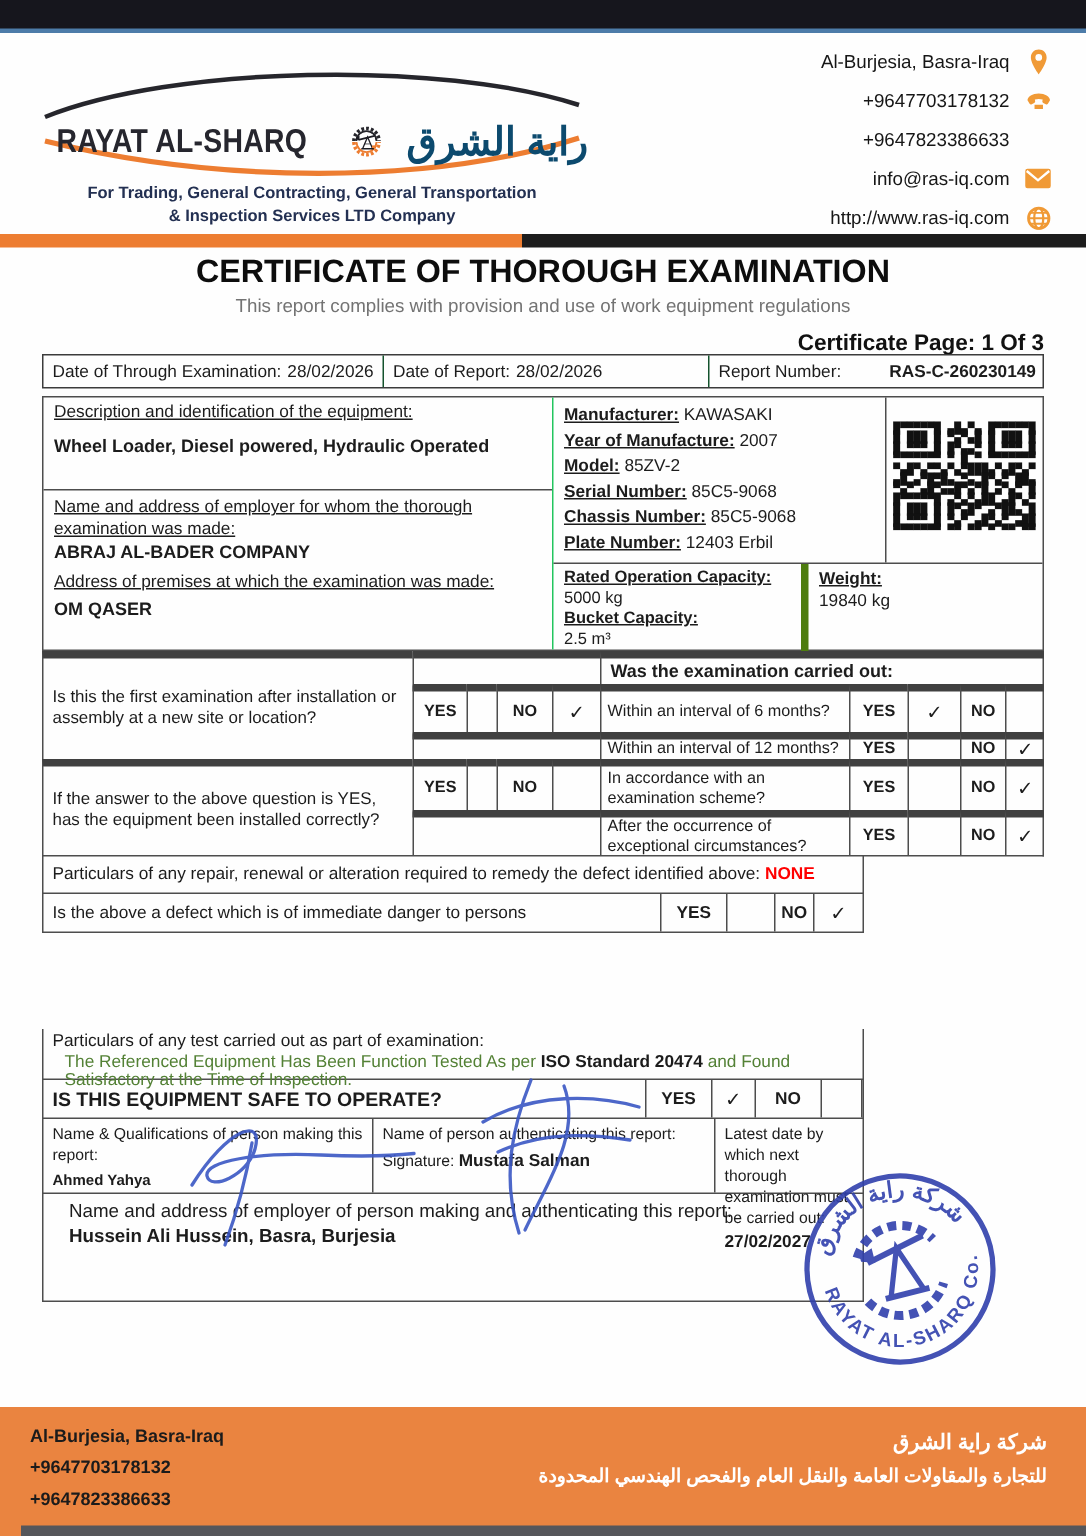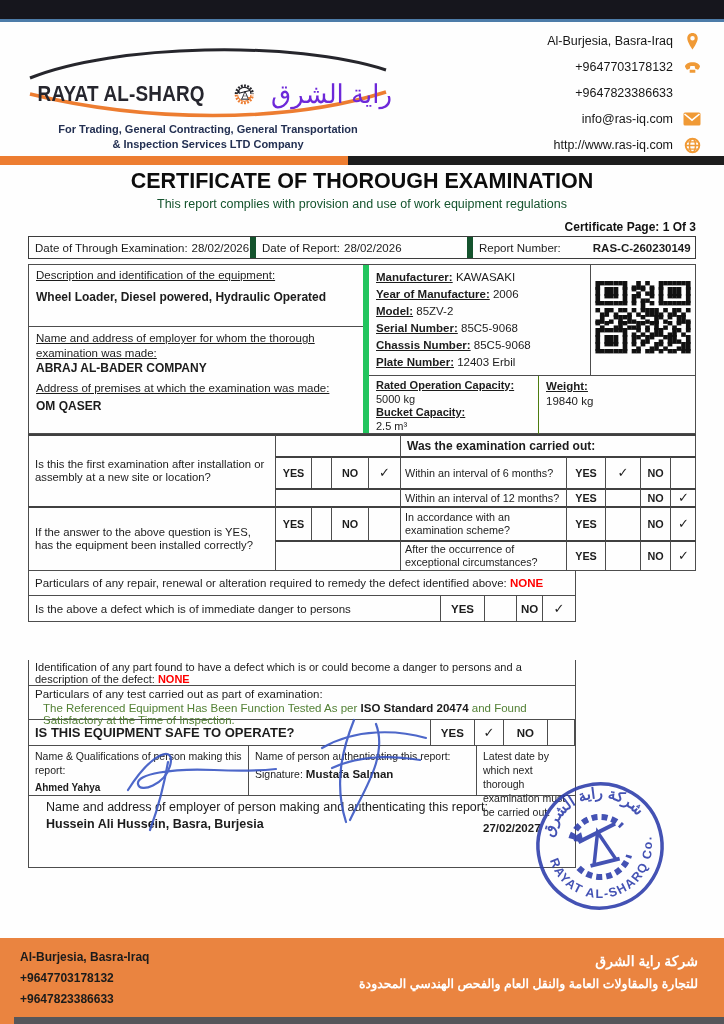--- a/index.html
+++ b/index.html
@@ -5,63 +5,63 @@
   html,body{margin:0;padding:0;background:#e9e9e9;}
   .page{position:relative;width:724px;height:1024px;background:#fefefe;overflow:hidden;
         font-family:"Liberation Sans",sans-serif;color:#1c1c1c;}
   
   .topbar{position:absolute;left:0;top:0;width:724px;height:19px;background:#16161d;border-bottom:3px solid #4d7ca9;}
   
   .logo{position:absolute;left:24px;top:26px;width:368px;height:128px;}
   .swoosh{position:absolute;left:0;top:0;}
   .logo-row{position:absolute;left:0;top:24px;width:368px;display:flex;align-items:center;justify-content:flex-end;gap:16px;}
   .brand-en{font-size:22px;font-weight:bold;color:#26262e;letter-spacing:.2px;transform:scaleX(.86);white-space:nowrap;}
-  .brand-ar{font-size:26px;font-weight:normal;color:#6d28d9;white-space:nowrap;}
+  .brand-ar{font-size:26px;font-weight:bold;color:#0c4a6e;white-space:nowrap;}
   .tagline{position:absolute;left:0;top:96px;width:368px;text-align:center;font-size:11px;font-weight:bold;color:#233052;line-height:1.4;}
   .contacts{position:absolute;right:22px;top:28px;width:210px;}
   .crow{display:flex;justify-content:flex-end;align-items:center;gap:9px;height:26px;font-size:12.5px;color:#161616;}
   .cicon{width:20px;height:20px;display:flex;align-items:center;justify-content:center;}
   
   .divider{position:absolute;left:0;top:156px;width:724px;height:9px;display:flex;}
   .divider .o{width:348px;background:#ed7d31;}
   .divider .k{flex:1;background:#1d1d1d;}
   
   .title{position:absolute;left:0;top:169px;width:724px;text-align:center;font-size:21.5px;font-weight:bold;color:#0d0d0d;}
-  .subtitle{position:absolute;left:0;top:197px;width:724px;text-align:center;font-size:12.5px;color:#14532d;}
-  .pagelabel{position:absolute;right:28px;top:220px;font-size:12px;font-weight:bold;color:#111;}
+  .subtitle{position:absolute;left:0;top:197px;width:724px;text-align:center;font-size:12.5px;color:#737373;}
+  .pagelabel{position:absolute;right:28px;top:220px;font-size:15px;font-weight:bold;color:#111;}
   
   .meta{position:absolute;left:28px;top:236px;width:668px;height:23px;display:flex;border:1px solid #3c3c3c;box-sizing:border-box;font-size:11.5px;}
-  .meta>div{display:flex;align-items:center;gap:4px;padding-left:6px;box-sizing:border-box;border-right:6px solid #14532d;}
+  .meta>div{display:flex;align-items:center;gap:4px;padding-left:6px;box-sizing:border-box;border-right:1px solid #14532d;}
   .meta>div:last-child{border-right:none;gap:32px;}
   .m1{width:227px;} .m2{width:217px;} .m3{flex:1;}
   .b{font-weight:bold;}
   .red{color:#f00;font-weight:bold;}
   .green{color:#538135;}
   .u{text-decoration:underline;}
   
   .equip{position:absolute;left:28px;top:264px;width:668px;height:170px;display:flex;border:1px solid #4d4d4d;box-sizing:border-box;font-size:11.5px;}
-  .eq-left{width:340px;border-right:6px solid #22c55e;box-sizing:border-box;display:flex;flex-direction:column;}
+  .eq-left{width:340px;border-right:1px solid #22c55e;box-sizing:border-box;display:flex;flex-direction:column;}
   .eq-desc{height:62px;border-bottom:1px solid #4d4d4d;padding:4px 7px;box-sizing:border-box;}
   .eq-desc .val{margin-top:9px;}
   .eq-addr{flex:1;padding:4px 7px;line-height:1.32;}
   .eq-right{flex:1;display:flex;flex-direction:column;}
   .eq-mfr-row{height:112px;display:flex;box-sizing:border-box;}
   .eq-mfr{width:221px;padding:4px 7px;box-sizing:border-box;line-height:17px;font-size:11.5px;}
   .eq-qr{flex:1;border-left:1px solid #4d4d4d;display:flex;align-items:center;justify-content:center;}
   .eq-cap-row{flex:1;display:flex;border-top:1px solid #4d4d4d;}
-  .eq-cap{width:170px;border-right:1px solid #4d7c0f;padding:3px 7px;box-sizing:border-box;font-size:11px;line-height:13.5px;}
+  .eq-cap{width:170px;border-right:5px solid #4d7c0f;padding:3px 7px;box-sizing:border-box;font-size:11px;line-height:13.5px;}
   .eq-wt{flex:1;padding:3px 7px;font-size:11.5px;line-height:15px;}
   .qr{font-family:"DejaVu Sans Mono",monospace;font-size:7.5px;line-height:6.8px;margin:0;color:#111;white-space:pre;letter-spacing:0;}
   .val{font-weight:bold;font-size:12px;}
   
   .examgrid{position:absolute;left:28px;top:434px;width:668px;display:grid;
     grid-template-columns:247px 36px 20px 37px 32px 166px 39px 35px 30px 26px;
     grid-template-rows:22px 32px 18px 34px 30px;
     border-right:1px solid #4d4d4d;border-bottom:1px solid #4d4d4d;box-sizing:border-box;}
-  .xc{border-left:1px solid #4d4d4d;border-top:2px solid #404040;box-sizing:border-box;
+  .xc{border-left:1px solid #4d4d4d;border-top:5px solid #404040;box-sizing:border-box;
       display:flex;align-items:center;font-size:10.8px;line-height:1.18;padding:1px 4px;}
   .xq{font-size:11.3px;padding:2px 6px;}
   .xhdr{font-weight:bold;font-size:12px;}
   .xc.ctr{justify-content:center;padding:0;}
   .chk{font-size:13px;}
   
   .trow{position:absolute;left:28px;width:548px;border:1px solid #4d4d4d;border-top:none;box-sizing:border-box;font-size:11.5px;display:flex;align-items:center;}
   .trow .q{flex:1;padding:2px 6px;}
   .cell{height:100%;border-left:1px solid #4d4d4d;box-sizing:border-box;display:flex;align-items:center;justify-content:center;}
   .r-repair{top:570px;height:26px;}
@@ -197,21 +197,21 @@
         <span class="u">Name and address of employer for whom the thorough examination was made:</span>
         <div class="val">ABRAJ AL-BADER COMPANY</div>
         <div style="margin-top:4px;"><span class="u">Address of premises at which the examination was made:</span></div>
         <div class="val" style="margin-top:3px;">OM QASER</div>
       </div>
     </div>
     <div class="eq-right">
       <div class="eq-mfr-row">
         <div class="eq-mfr">
           <div><span class="b u">Manufacturer:</span> <span>KAWASAKI</span></div>
-          <div><span class="b u">Year of Manufacture:</span> <span>2006</span></div>
+          <div><span class="b u">Year of Manufacture:</span> <span>2007</span></div>
           <div><span class="b u">Model:</span> <span>85ZV-2</span></div>
           <div><span class="b u">Serial Number:</span> <span>85C5-9068</span></div>
           <div><span class="b u">Chassis Number:</span> <span>85C5-9068</span></div>
           <div><span class="b u">Plate Number:</span> <span>12403 Erbil</span></div>
         </div>
         <div class="eq-qr">
           <pre class="qr">█▀▀▀▀▀█ ▄█▄▀▄ █▀▀▀▀▀█
 █ ███ █ ▀▄▀▄█ █ ███ █
 █ ▀▀▀ █ █▀▄▄▀ █ ▀▀▀ █
 ▀▀▀▀▀▀▀ ▀ █ ▀ ▀▀▀▀▀▀▀
@@ -282,23 +282,20 @@
 
   <div class="trow r-immed">
     <div class="q">Is the above a defect which is of immediate danger to persons</div>
     <div class="cell b" style="width:44px">YES</div>
     <div class="cell" style="width:32px"></div>
     <div class="cell b" style="width:26px">NO</div>
     <div class="cell chk" style="width:33px">✓</div>
   </div>
 
 
-  <div class="trow r-ident">
-    <div class="q"><span>Identification of any part found to have a defect which is or could become a danger to persons and a description of the defect:</span> <span class="red">NONE</span></div>
-  </div>
 
   <div class="trow r-test">
     <div>Particulars of any test carried out as part of examination:</div>
     <div style="padding-left:8px;margin-top:2px;">
       <span class="green">The Referenced Equipment Has Been Function Tested As per</span>
       <span class="b">ISO Standard 20474</span>
       <span class="green">and Found Satisfactory at the Time of Inspection.</span>
     </div>
   </div>
 

